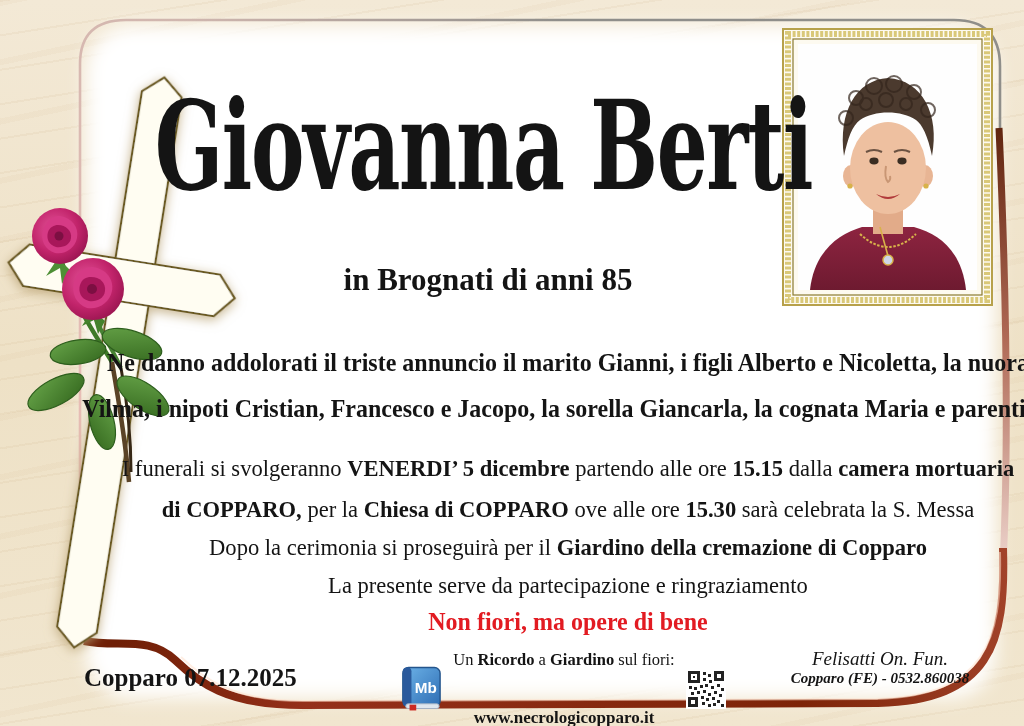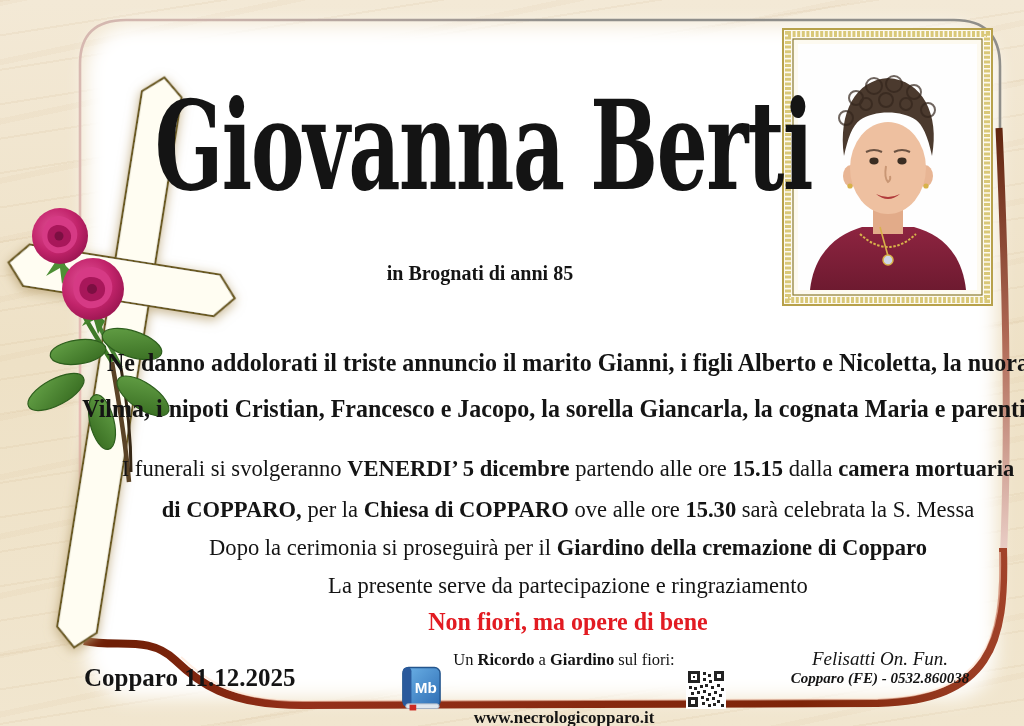--- a/index.html
+++ b/index.html
@@ -11,21 +11,21 @@
       linear-gradient(180deg,#f3e9d6 0%,#eee1c6 50%,#f1e6cf 100%);}
   svg{display:block;}
   .layer{position:absolute;left:0;top:0;width:1024px;height:726px;pointer-events:none;}
 
   
   .txt{position:absolute;color:#141414;text-align:center;}
   .intro{top:36px;left:0;width:960px;font-size:27px;font-weight:bold;letter-spacing:.5px;}
   .name-wrap{top:78px;left:0;width:960px;height:170px;text-align:right;}
   .name{display:inline-block;font-family:"DejaVu Serif",serif;font-weight:bold;font-size:118px;line-height:1.15;
         transform:scale(0.68,1.04);transform-origin:50% 40%;letter-spacing:-2px;white-space:nowrap;}
-  .subtitle{top:262px;left:0;width:960px;font-size:20px;font-weight:bold;font-family:Liberation Serif, serif;}
+  .subtitle{top:262px;left:8px;width:960px;font-size:31px;font-weight:bold;font-family:Liberation Serif, serif;}
   .body-col{position:absolute;left:62px;width:1012px;transform:scale(0.96,1);transform-origin:50% 0;}
   .announce{top:340px;font-weight:bold;font-size:25px;line-height:46px;white-space:nowrap;}
   .funeral{top:448px;font-size:23.5px;line-height:41px;white-space:nowrap;}
   .line-dopo{top:534px;font-size:23.5px;white-space:nowrap;}
   .line-presente{top:572px;font-size:23.5px;}
   .line-flowers{top:608px;font-size:25px;font-weight:bold;color:var(--accent-red,#e21b22);}
   .sb{font-weight:bold;}
 
   
   .date{position:absolute;left:84px;top:664px;font-size:25px;font-weight:bold;color:#141414;}
@@ -182,21 +182,21 @@
 
   <div class="txt body-col funeral">
     <div><span>I funerali si svolgeranno </span><span class="sb">VENERDI’ 5 dicembre</span><span> partendo alle ore </span><span class="sb">15.15</span><span> dalla </span><span class="sb">camera mortuaria</span></div>
     <div><span class="sb">di COPPARO,</span><span> per la </span><span class="sb">Chiesa di COPPARO</span><span> ove alle ore </span><span class="sb">15.30</span><span> sarà celebrata la S. Messa</span></div>
   </div>
 
   <div class="txt body-col line-dopo"><span>Dopo la cerimonia si proseguirà per il </span><span class="sb">Giardino della cremazione di Copparo</span></div>
   <div class="txt body-col line-presente">La presente serve da partecipazione e ringraziamento</div>
   <div class="txt body-col line-flowers">Non fiori, ma opere di bene</div>
 
-  <div class="date">Copparo 11.12.2025</div>
+  <div class="date">Copparo 07.12.2025</div>
 
   <div class="center-footer">
     <svg width="42" height="47" viewBox="0 0 44 48">
       <defs>
         <linearGradient id="bookG" x1="0" y1="0" x2="1" y2="1">
           <stop offset="0" stop-color="#6db3e8"></stop>
             <stop offset="1" stop-color="#2e6db4"></stop>
         </linearGradient>
       </defs>
       <rect x="3" y="2" width="39" height="41" rx="6" fill="url(#bookG)" stroke="#24558c" stroke-width="1.5"></rect>

